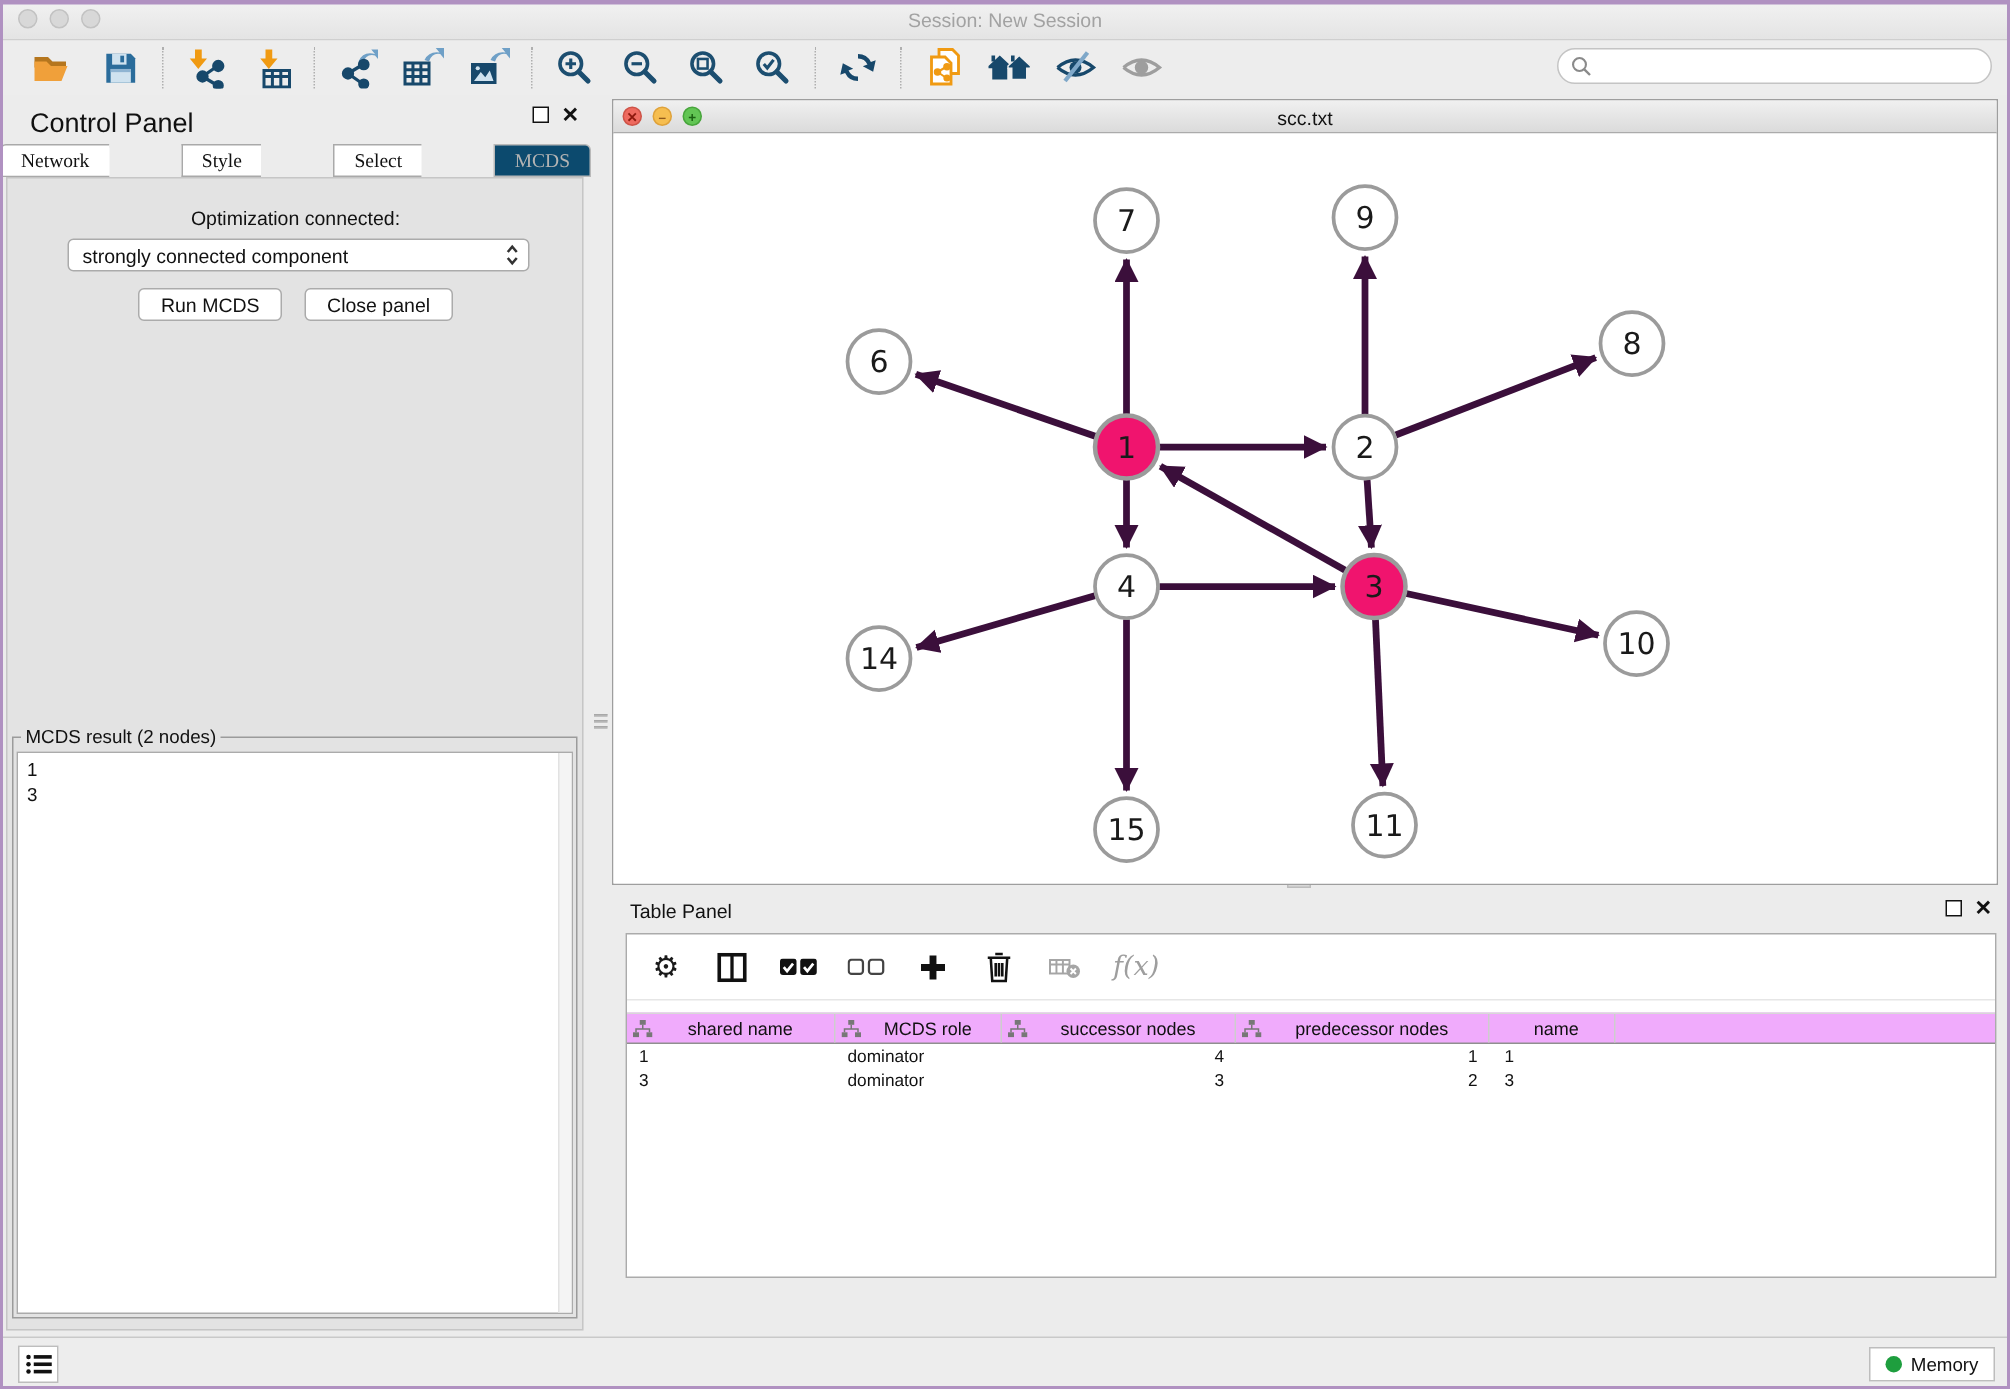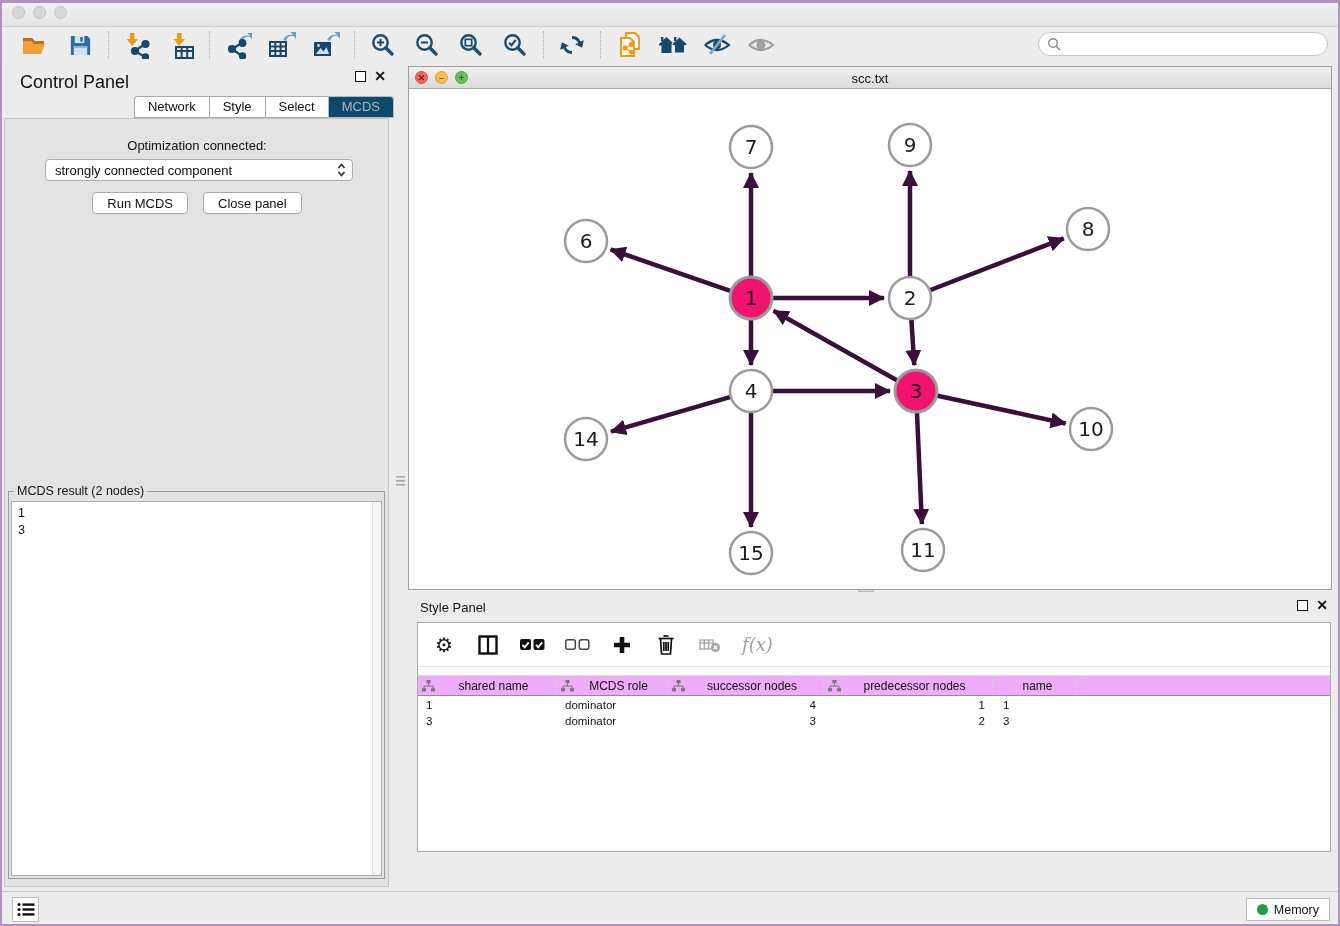--- a/index.html
+++ b/index.html
@@ -21,21 +21,21 @@
   .searchbox { position:absolute; right:12px; top:5px; width:290px; height:24px; background:#fff; border:1px solid #C4C4C4; border-radius:12px; display:flex; align-items:center; padding-left:8px; gap:5px; }
   .searchbox input { border:none; outline:none; flex:1; font-size:13px; background:transparent; height:20px; }
 
   
   .control-panel { position:absolute; left:0; top:63px; width:394px; height:826px; }
   .cp-title { position:absolute; left:20px; top:9px; font-size:18px; color:#111; }
   .panel-btns { position:absolute; right:8px; top:8px; display:flex; gap:8px; align-items:center; }
   .float-btn { width:11px; height:11px; border:1.5px solid #111; background:#fff; display:inline-block; }
   .close-btn { font-size:14px; font-weight:bold; color:#111; line-height:11px; }
   .cp-body { position:absolute; left:4px; right:5px; top:55px; bottom:2px; background:#E3E3E3; border:1px solid #C6C6C6; }
-  .cp-tabs { position:absolute; left:0; right:0; top:33px; display:flex; justify-content:flex-end; z-index:3; }
+  .cp-tabs { position:absolute; left:0; right:0; top:33px; display:flex; justify-content:space-between; z-index:3;font-family:Liberation Serif, serif; }
   .cp-tab { height:22px; padding:0 13px; background:#fff; border:1px solid #A9A9A9; border-right:none; font-size:13px; line-height:20px; color:#111; }
   .cp-tab:first-child { border-radius:4px 0 0 0; }
   .cp-tab.active { background:#0c4a6e; border:1px solid #B9B9B9; color:#B3B3B3; border-radius:0 4px 0 0; }
   .opt-label { position:absolute; left:0; right:0; top:75px; text-align:center; font-size:13px; color:#111; }
   .cp-select { position:absolute; left:45px; top:96px; width:308px; height:22px; background:#fff; border:1px solid #ABABAB; border-radius:4px; font-size:13px; display:flex; align-items:center; padding:0 6px 0 9px; color:#111; }
   .cp-select .sel-text { flex:1; }
   .cp-btn-row { position:absolute; left:0; right:0; top:129px; display:flex; justify-content:center; gap:15px; }
   .cp-btn { height:22px; background:#fff; border:1px solid #ABABAB; border-radius:4px; font-size:13px; padding:0 14px; color:#111; font-family:"Liberation Sans",sans-serif; }
   .result-fieldset { position:absolute; left:8px; right:9px; top:428px; bottom:10px; border:1px solid #9B9B9B; }
   .result-legend { position:absolute; left:5px; top:-8px; background:#E3E3E3; padding:0 3px; font-size:12.5px; color:#111; }
@@ -90,20 +90,21 @@
 </style>
 </head>
 <body>
 
 <div class="titlebar">
   <div class="dots">
     <span class="dot"></span>
     <span class="dot"></span>
     <span class="dot"></span>
   </div>
+  <div class="win-title">Session: New Session</div>
 </div>
 
 <div class="toolbar">
   <div class="tb-group">
     <span class="tb-btn">
         <svg width="30" height="26" viewBox="0 0 30 26">
           <path d="M2 6 h9 l3 3 h9 v4 h-21 z" fill="#B5761E"></path>
           <path d="M2 22 L2 9 h8 l3 3 h11 l-4 10 z" fill="#F0A03A"></path>
         </svg>
       </span>
@@ -362,21 +363,21 @@
         <text x="514" y="461" text-anchor="middle" dy="7" font-family="DejaVu Sans, sans-serif" font-size="20" fill="#1a1a1a">11</text>
         <circle cx="177" cy="350" r="21" fill="#FFFFFF" stroke="#9B9B9B" stroke-width="2.5"></circle>
         <text x="177" y="350" text-anchor="middle" dy="7" font-family="DejaVu Sans, sans-serif" font-size="20" fill="#1a1a1a">14</text>
         <circle cx="342" cy="464" r="21" fill="#FFFFFF" stroke="#9B9B9B" stroke-width="2.5"></circle>
         <text x="342" y="464" text-anchor="middle" dy="7" font-family="DejaVu Sans, sans-serif" font-size="20" fill="#1a1a1a">15</text>
       </svg>
   </div>
 </div>
 
 <div class="table-panel">
-  <div class="tp-title">Style Panel</div>
+  <div class="tp-title">Table Panel</div>
   <div class="tp-btns">
     <span class="float-btn"></span>
     <span class="close-btn">✕</span>
   </div>
   <div class="tp-body">
     <div class="tp-toolbar">
       <span class="tp-tool">
           <span style="font-size:20px;color:#1a1a1a">⚙</span>
         </span>
       <span class="tp-tool">

